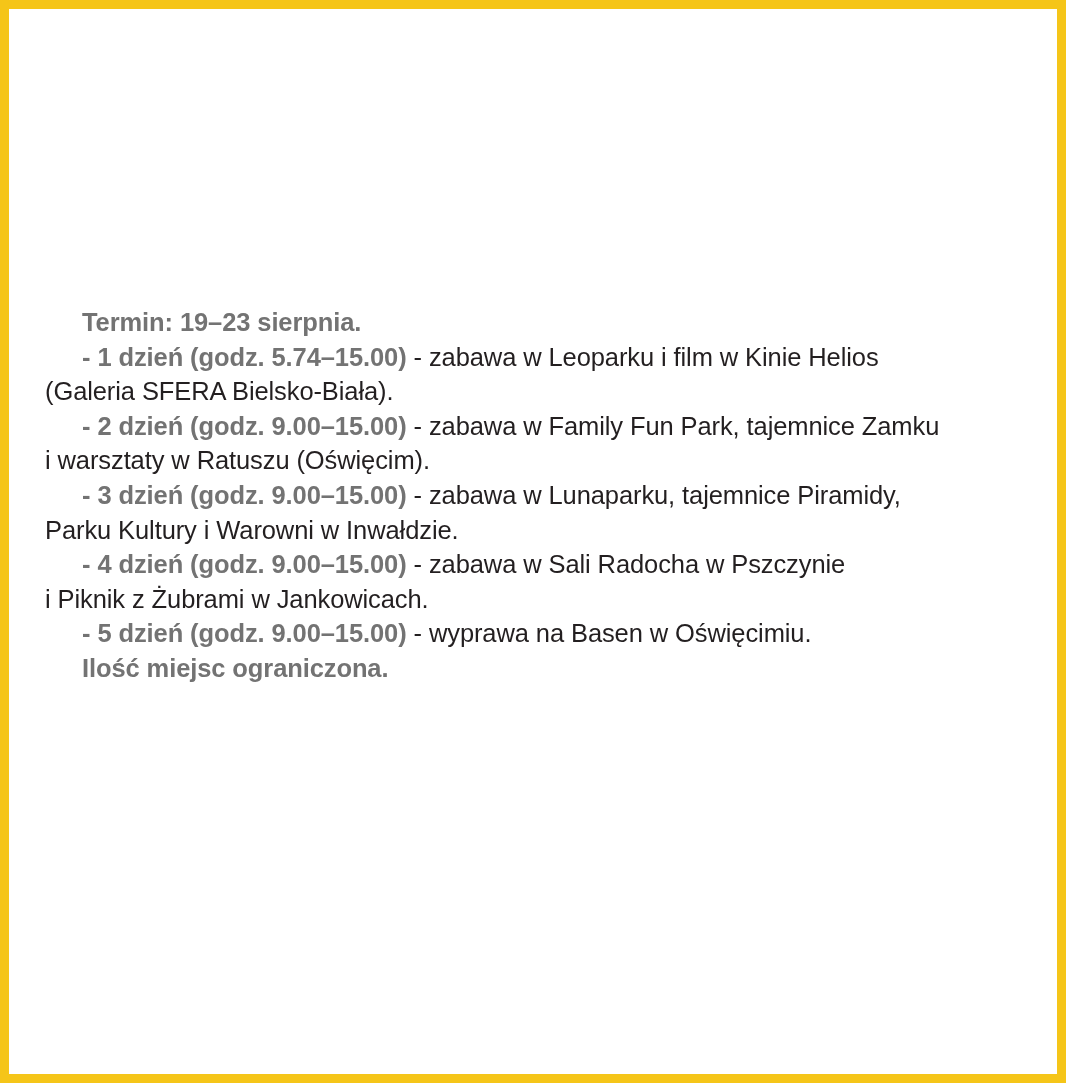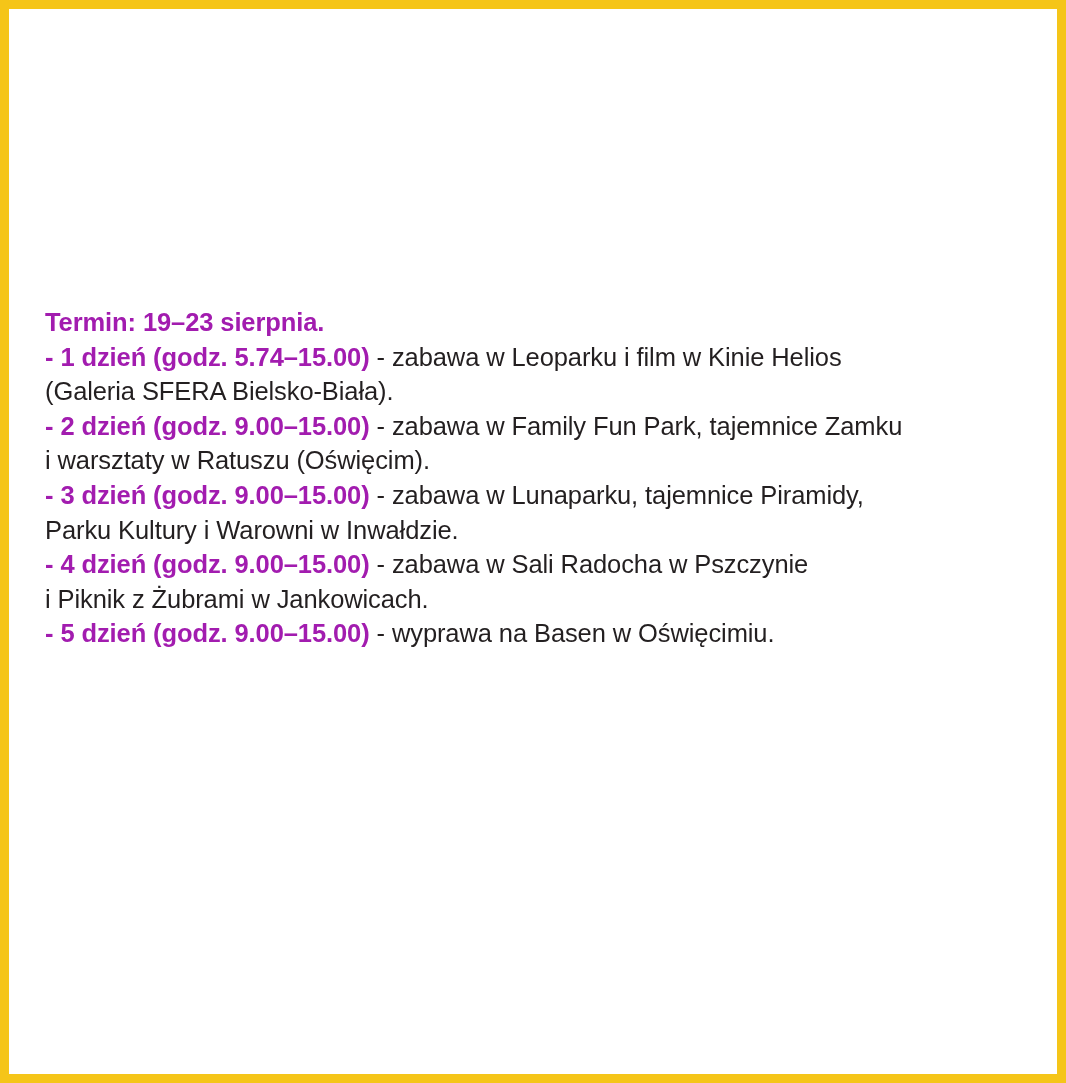--- a/index.html
+++ b/index.html
@@ -29,22 +29,23 @@
     width: 990px;
   }
   .line {
     font-size: 25.5px;
     line-height: 34.6px;
     color: #231f20;
     letter-spacing: -0.1px;
     white-space: nowrap;
   }
   .accent {
-    color: #a21caf;
+    color: #737373;
     font-weight: bold;
+    margin-left: 37px;
   }
   .accent-u {
     color: #f2b705;
     font-weight: bold;
     text-decoration: underline;
     text-underline-offset: 3px;
   }
   .bold-dark {
     color: #231f20;
     font-weight: bold;
@@ -91,15 +92,18 @@
       <span class="accent">- 4 dzień (godz. 9.00–15.00)</span><span class="plain"> - zabawa w Sali Radocha w Pszczynie</span>
     </div>
     <div class="line">
       <span class="plain">i Piknik z Żubrami w Jankowicach.</span>
     </div>
 
     <div class="line">
       <span class="accent">- 5 dzień (godz. 9.00–15.00)</span><span class="plain"> - wyprawa na Basen w Oświęcimiu.</span>
     </div>
 
+    <div class="line">
+      <span class="accent">Ilość miejsc ograniczona.</span>
+    </div>
 
   </div>
 </div>
 
 </body></html>

